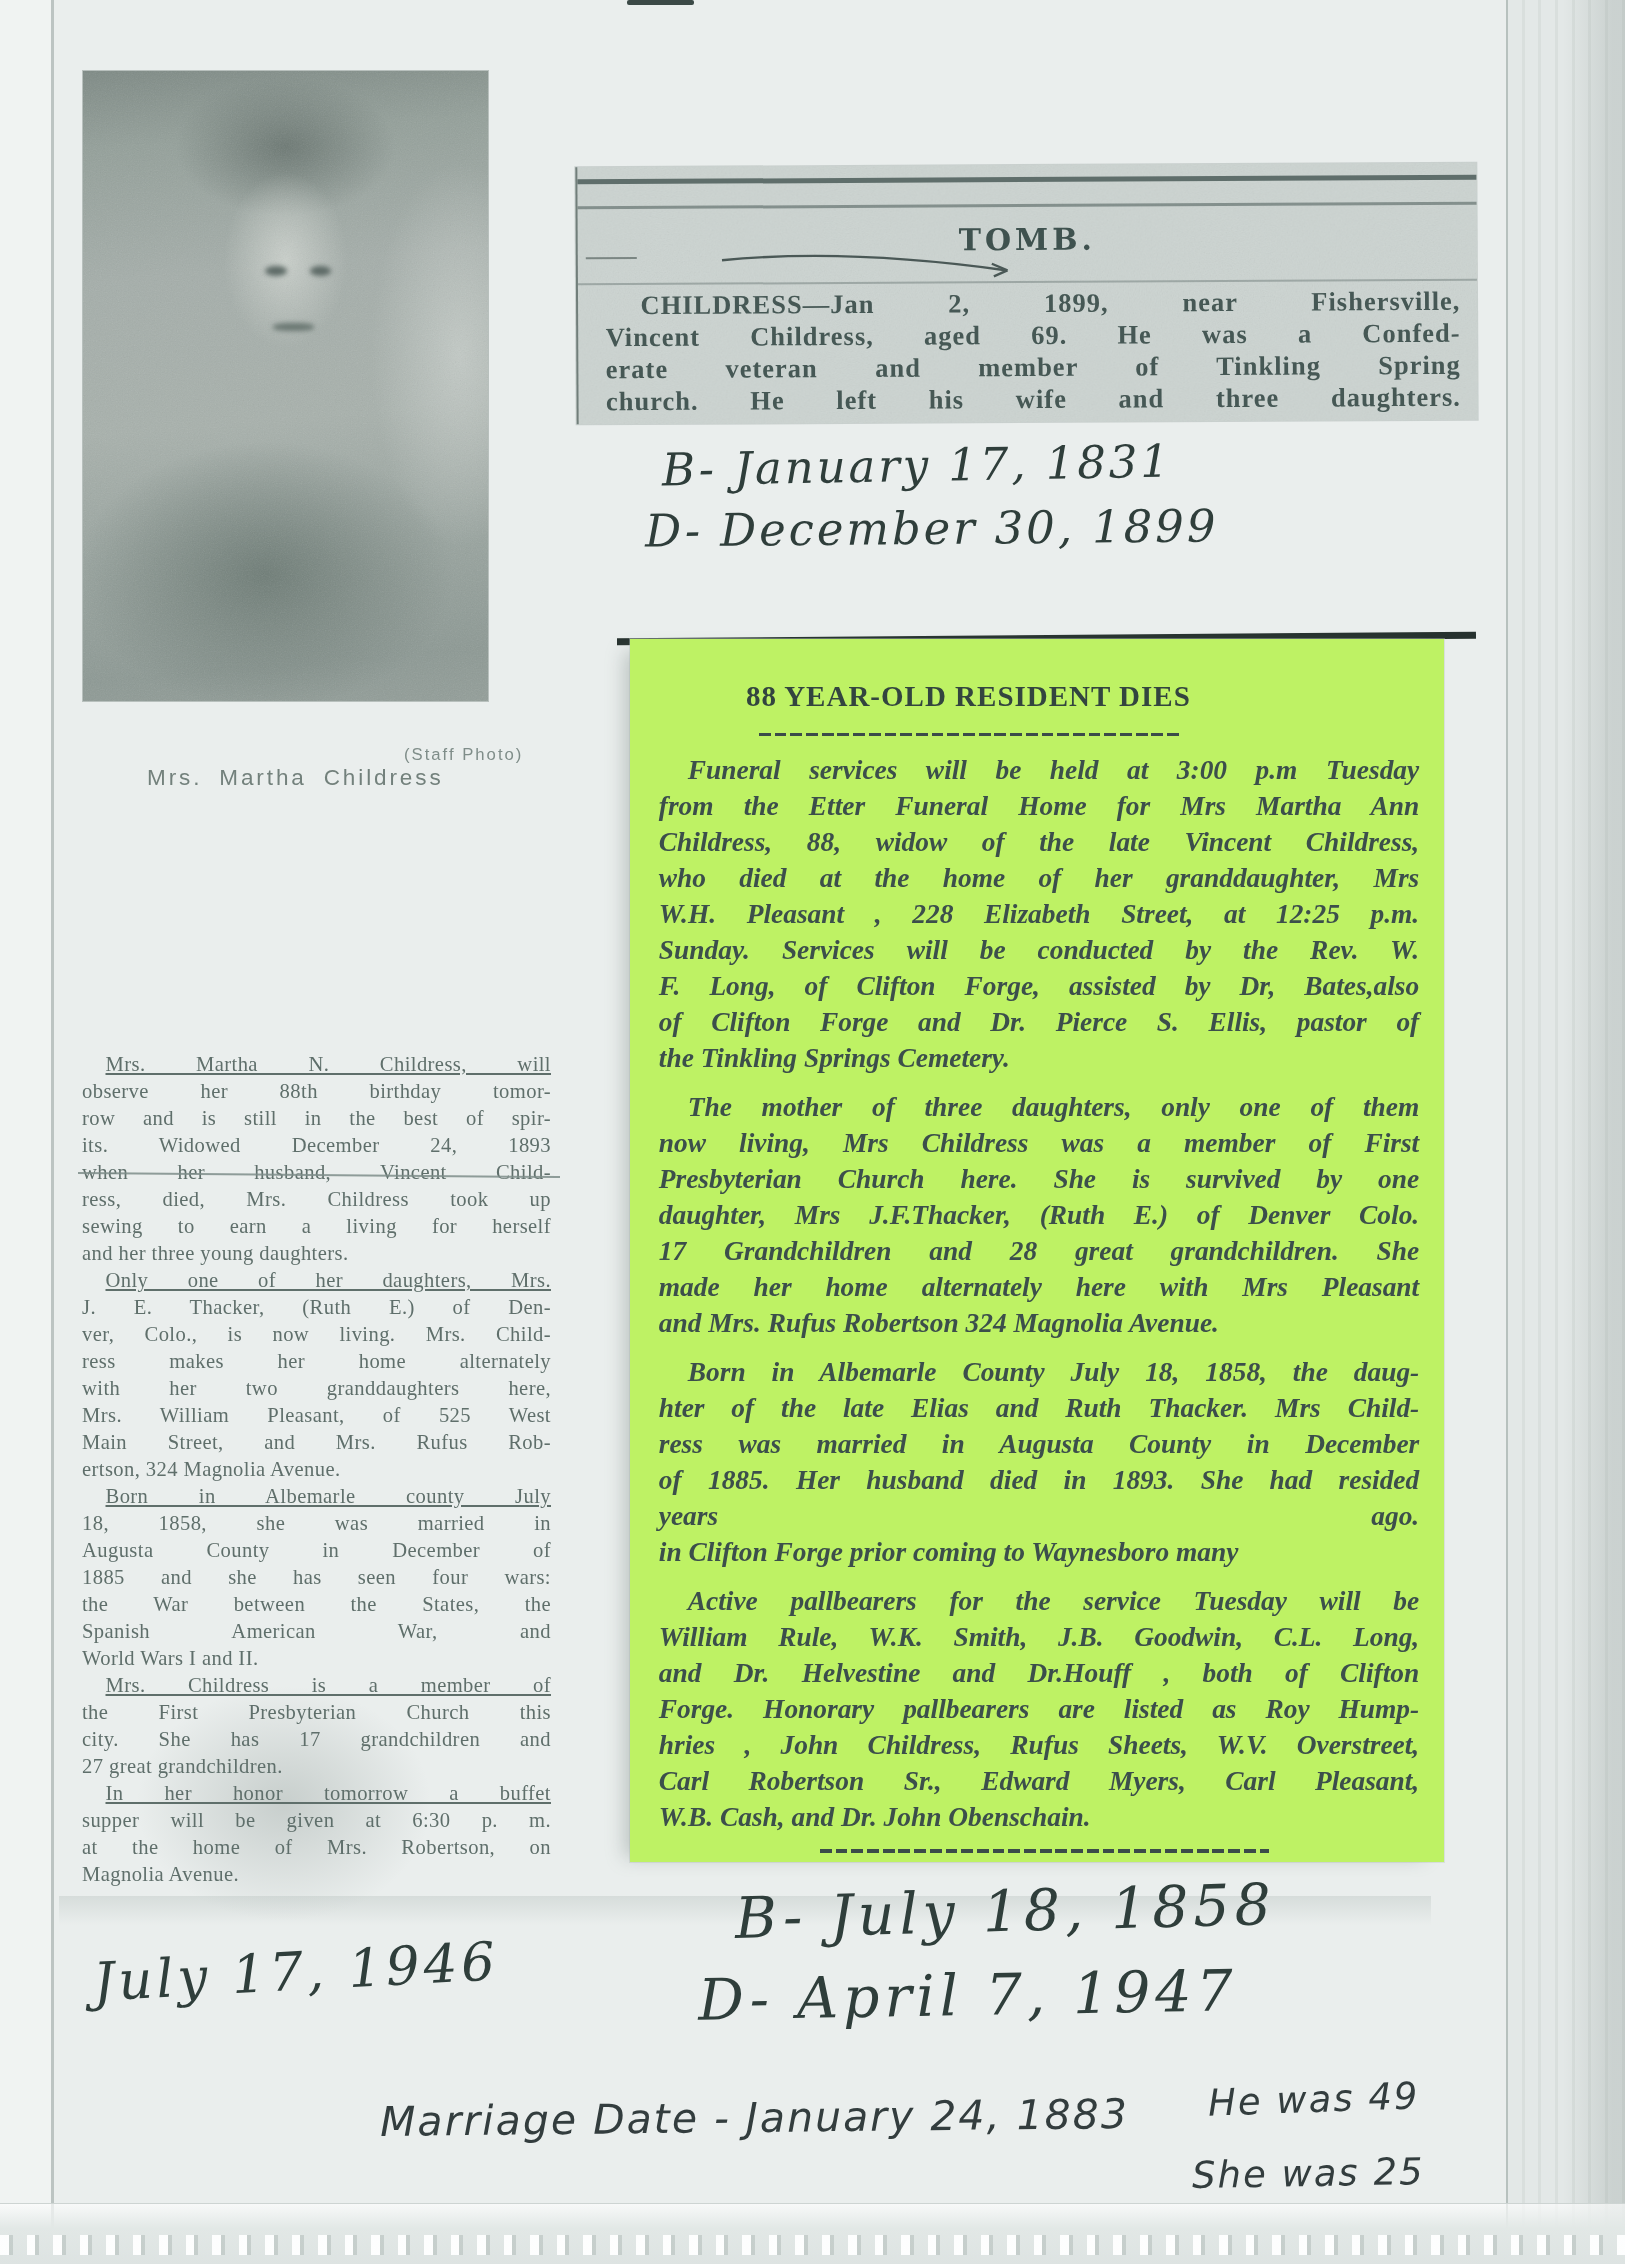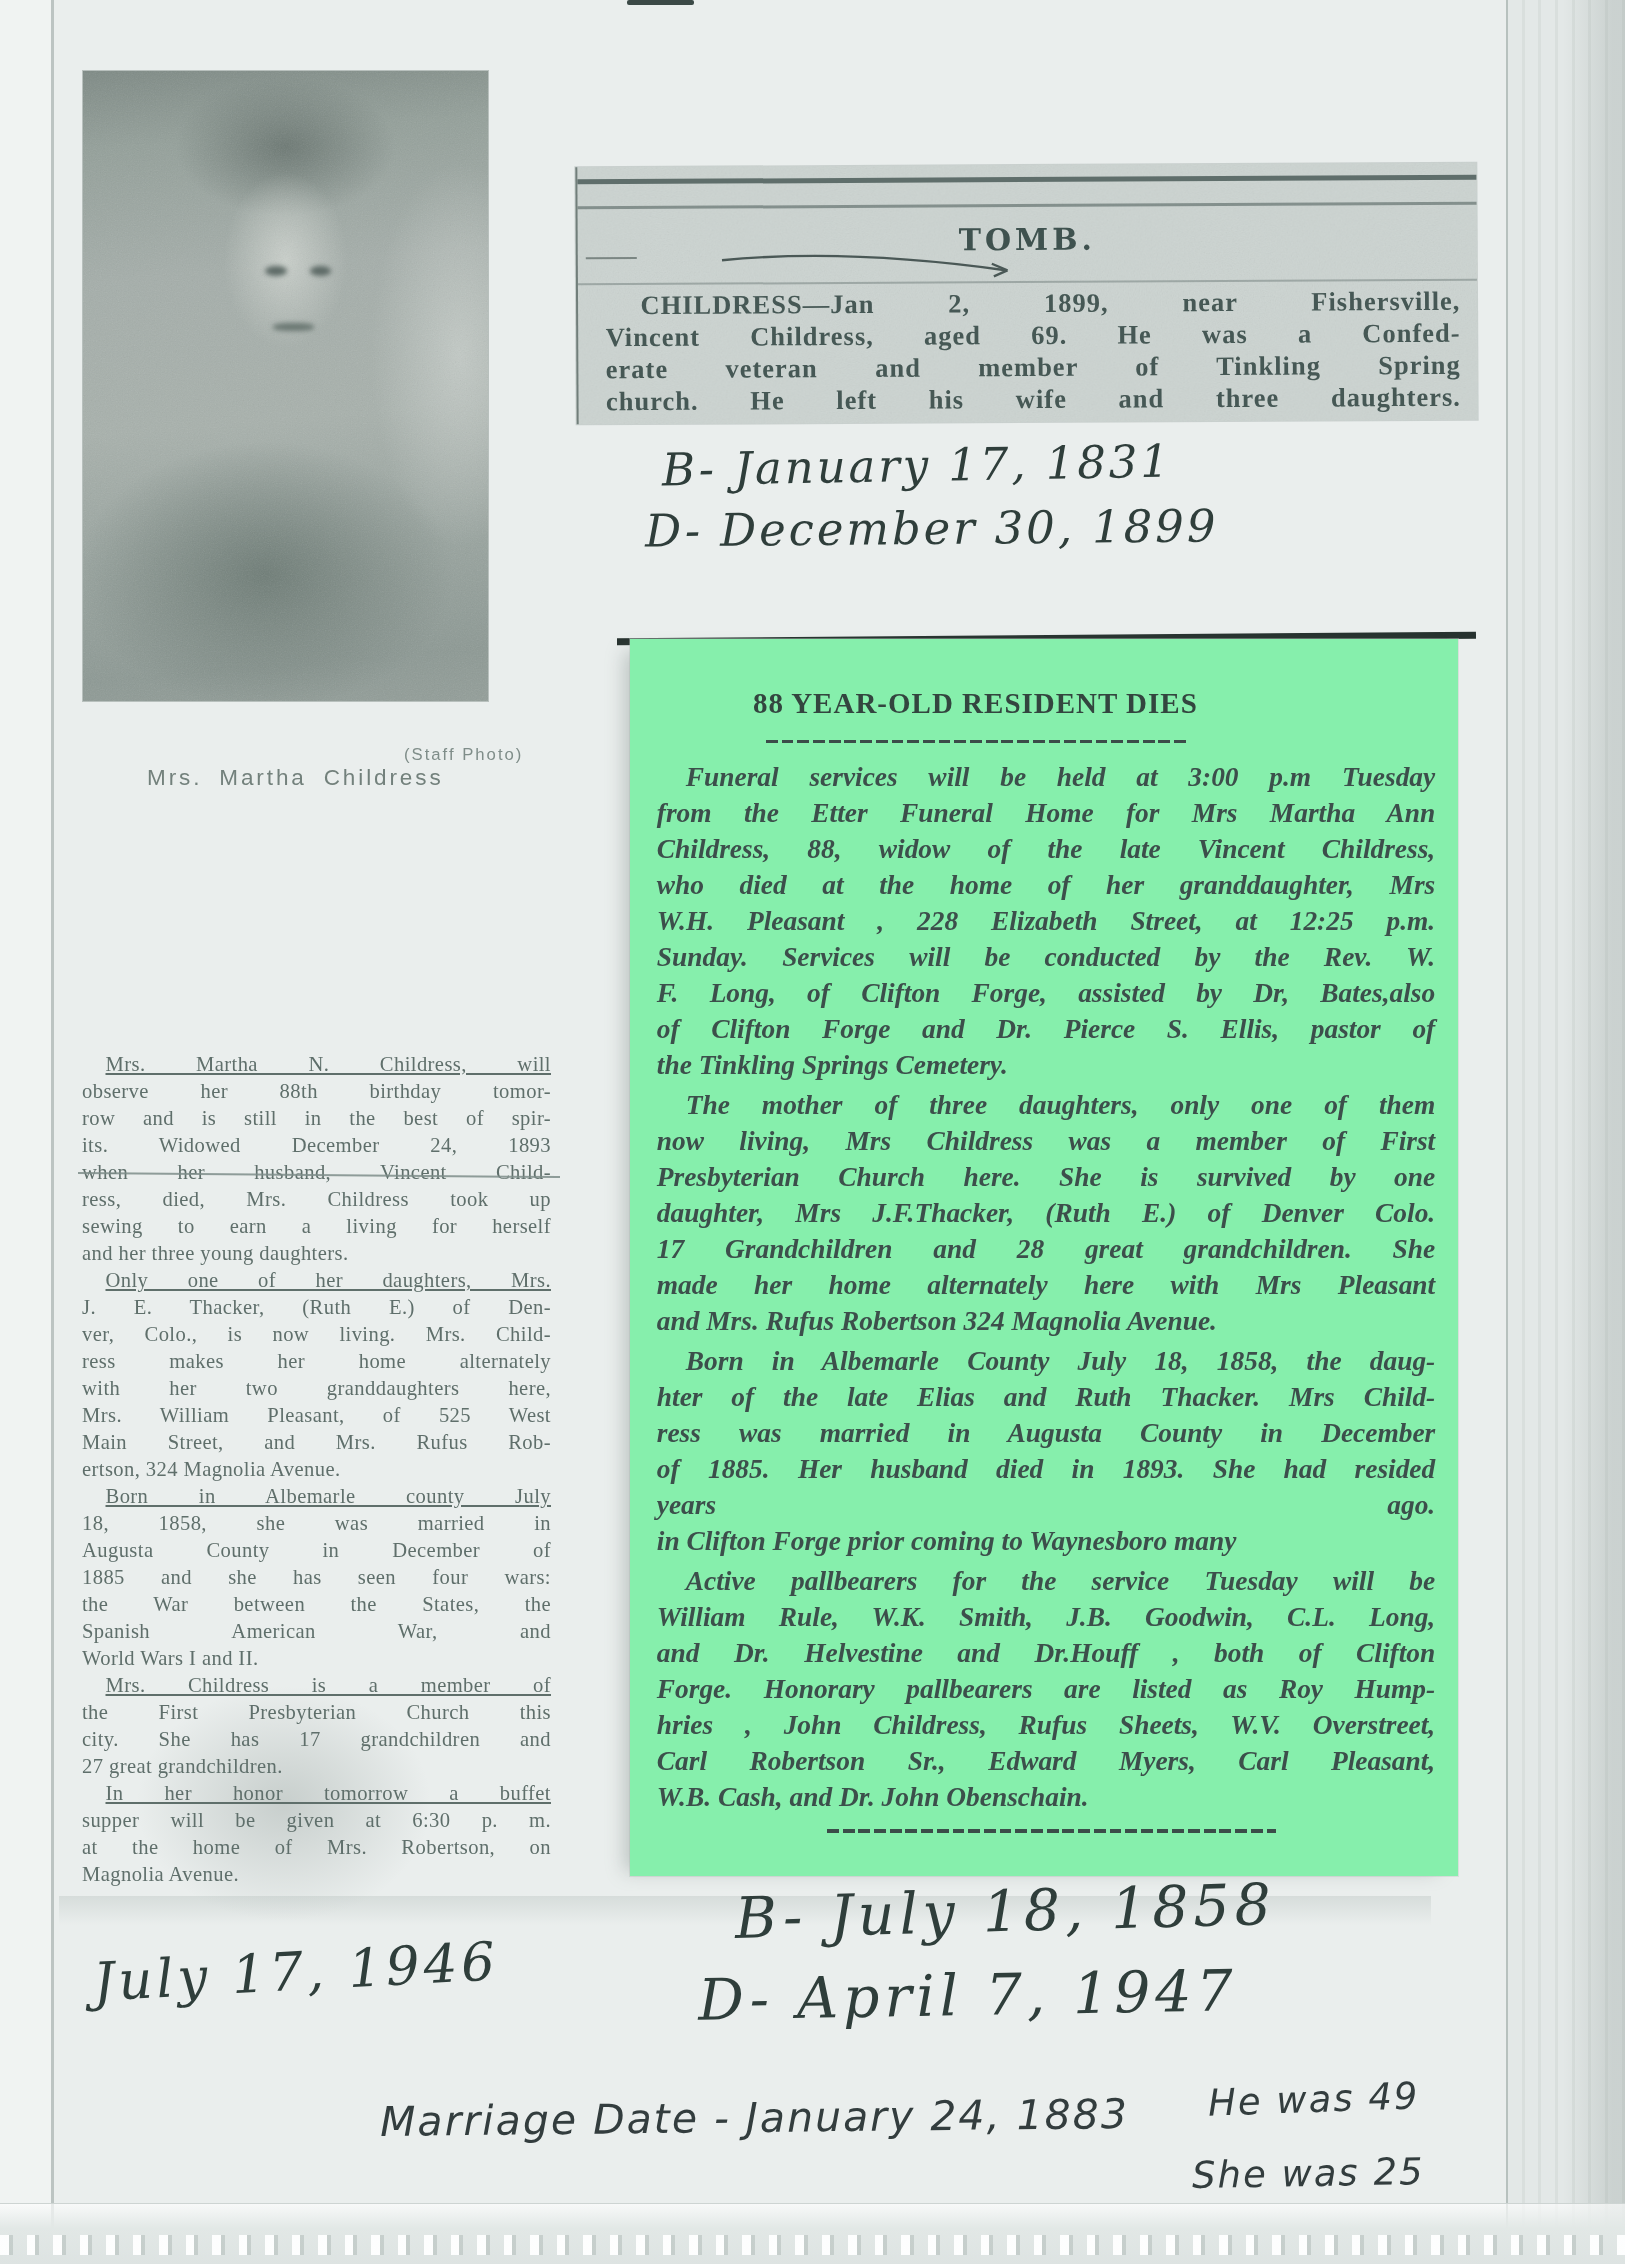--- a/index.html
+++ b/index.html
@@ -67,31 +67,31 @@
   .tomb-dash{position:absolute;left:7.8px;top:90px;width:51px;height:2px;background:rgba(70,84,80,.6);}
   .tomb-lines{position:absolute;left:27.4px;top:122px;width:855px;
       font:700 26.5px/32px "Liberation Serif",serif;color:#465855;letter-spacing:1px;}
   .tomb-lines .line{text-align:justify;text-align-last:justify;}
   .tomb-lines .line:first-child{text-indent:35px;}
   .vincent-b{left:662px;top:439px;font-size:45px;transform:rotate(-1deg);letter-spacing:2.9px;}
   .vincent-d{left:645px;top:502px;font-size:45px;transform:rotate(-.5deg);letter-spacing:2.9px;}
   
   .obit-topline{position:absolute;left:617px;top:635px;width:859px;height:6.9px;
       background:#27322f;transform:rotate(-.45deg);}
-  .obit{position:absolute;left:630px;top:639px;width:806px;height:1215px;background:#86efac;
+  .obit{position:absolute;left:630px;top:639px;width:806px;height:1215px;background:#bef264;
       box-shadow:-13.7px 3.9px 17.6px -7.8px rgba(130,144,139,.45),0 0 0 1px rgba(190,200,196,.4);
-      padding:11px;}
+      padding:4px;}
   .obit-head{margin:37px 147px 0 9.8px;text-align:center;
       font:700 29px "Liberation Serif",serif;color:#33453f;letter-spacing:1px;white-space:nowrap;}
   .dashed{height:3.9px;background:repeating-linear-gradient(90deg,#3b4c49 0 11.8px,rgba(0,0,0,0) 11.8px 15.7px);}
   .obit .rule-top{width:423px;margin:19.6px 0 15.7px 125px;}
   .obit .rule-bot{width:449px;margin:13.7px 0 0 186px;}
   .obit-body{padding:0 7.8px 0 11.8px;
       font:700 italic 27.4px/36px "Liberation Serif",serif;font-style:italic;color:#3c4f4b;}
-  .obit-body .para{margin:4px;}
+  .obit-body .para{margin:13px;}
   .obit-body .line{text-align:justify;text-align-last:justify;}
   .obit-body .para .line:last-child{text-align-last:auto;}
   .obit-body .para .line:first-child{text-indent:29px;}
   .martha-b{left:735px;top:1878px;font-size:57px;transform:rotate(-1.5deg);letter-spacing:4.9px;}
   .martha-d{left:698px;top:1962px;font-size:57px;transform:rotate(-1deg);letter-spacing:4.9px;}
   
   .pencil{position:absolute;font-family:"DejaVu Sans",sans-serif;font-style:italic;color:#333d3e;white-space:nowrap;}
   .marriage{left:380px;top:2094px;font-size:41px;transform:rotate(-.6deg);letter-spacing:2px;}
   .he-age{left:1208px;top:2078px;font-size:37px;transform:rotate(-2deg);letter-spacing:2px;}
   .she-age{left:1192px;top:2152px;font-size:37px;transform:rotate(-1deg);letter-spacing:2px;}

